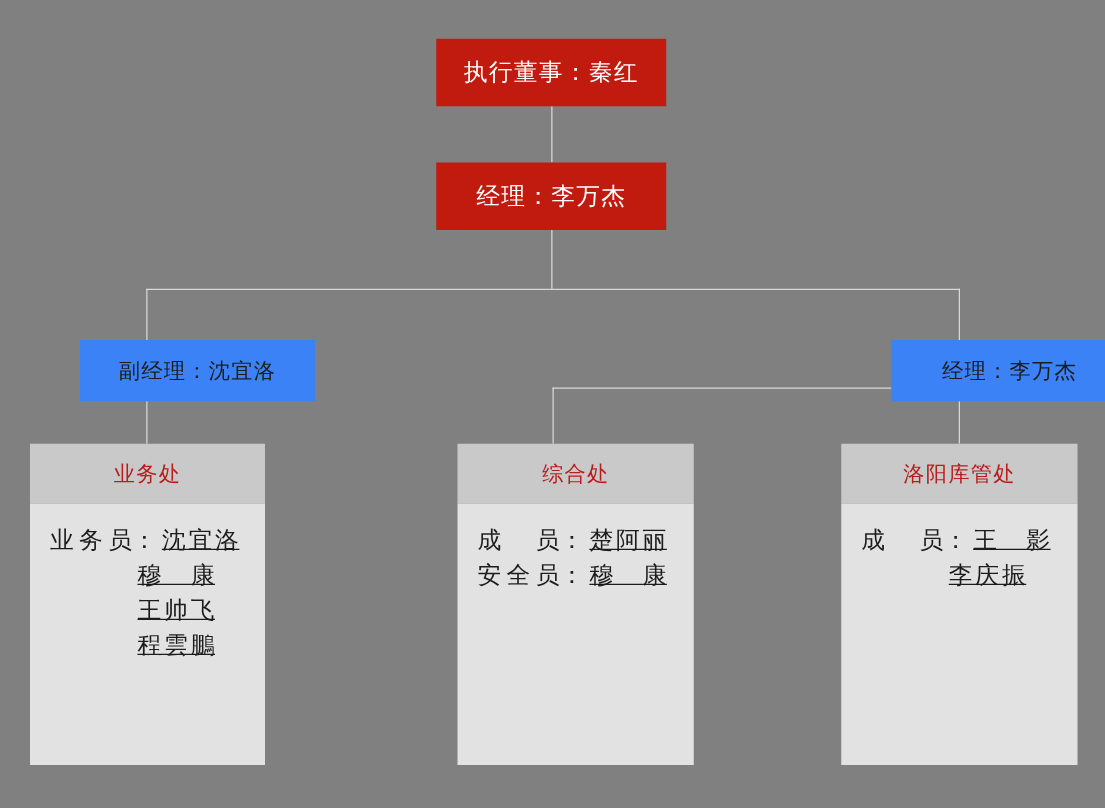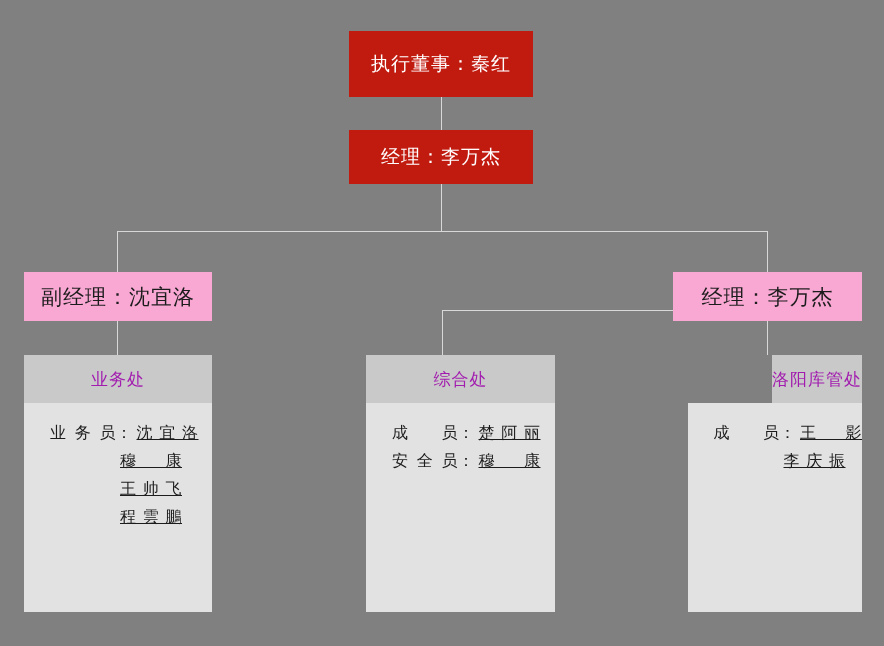--- a/index.html
+++ b/index.html
@@ -29,56 +29,57 @@
     text-align: center;
     z-index: 3;
   }
   .node-exec {
     background: #c11b10;
     color: #ffffff;
     font-size: 19px;
     letter-spacing: 1px;
   }
   .node-mid {
-    background: #f9a8d4;
+    background: #3b82f6;
     color: #1c1c1c;
-    font-size: 21px;
+    font-size: 17px;
     letter-spacing: 1px;
+    margin-left: 40px;
   }
 
   
   .dept {
     position: absolute;
     box-sizing: border-box;
     display: flex;
     flex-direction: column;
     z-index: 3;
   }
   .dept-header {
     background: #c9c9c9;
-    color: #a21caf;
+    color: #b91c1c;
     font-size: 17px;
     letter-spacing: 1px;
     height: 48px;
     display: flex;
     align-items: center;
     justify-content: center;
     flex: 0 0 auto;
   }
   .dept-body {
     background: #e2e2e2;
     flex: 1 1 auto;
     padding: 16px 0 0 0;
   }
   .member-row {
     display: flex;
-    font-size: 16px;
+    font-size: 19px;
     color: #1c1c1c;
     line-height: 28px;
-    padding-left: 26px;
+    padding-left: 16px;
     letter-spacing: 0.5px;
   }
   .member-label {
     width: 66px;
     flex: 0 0 66px;
     text-align: justify;
     text-align-last: justify;
     white-space: nowrap;
   }
   .member-colon {
@@ -119,21 +120,21 @@
   <div class="conn conn-v" style="left:767px; top:231px; height:41px;"></div>
 
   <div class="conn conn-v" style="left:117px; top:321px; height:34px;"></div>
 
   <div class="conn conn-v" style="left:767px; top:321px; height:34px;"></div>
 
   <div class="conn conn-h" style="left:442px; top:310px; width:326px;"></div>
 
   <div class="conn conn-v" style="left:442px; top:310px; height:45px;"></div>
 
-  <div class="node node-exec" style="left:349px; top:31px; width:184px; height:66px;">
+  <div class="node node-exec" style="left:349px; top:31px; width:184px; height:54px;">
     <span>执行董事：秦红</span>
   </div>
 
   <div class="node node-exec" style="left:349px; top:130px; width:184px; height:54px;">
     <span>经理：李万杰</span>
   </div>
 
   <div class="node node-mid" style="left:24px; top:272px; width:188px; height:49px;">
     <span>副经理：沈宜洛</span>
   </div>
@@ -177,21 +178,21 @@
         <span class="member-name">楚阿丽</span>
       </div>
       <div class="member-row">
         <span class="member-label">安全员</span>
         <span class="member-colon">：</span>
         <span class="member-name">穆康</span>
       </div>
     </div>
   </div>
 
-  <div class="dept" style="left:673px; top:355px; width:189px; height:257px;align-items:flex-end;">
+  <div class="dept" style="left:673px; top:355px; width:189px; height:257px;">
     <div class="dept-header">洛阳库管处</div>
     <div class="dept-body">
       <div class="member-row">
         <span class="member-label">成员</span>
         <span class="member-colon">：</span>
         <span class="member-name">王影</span>
       </div>
       <div class="member-row">
         <span class="member-label"></span>
         <span class="member-colon"></span>

